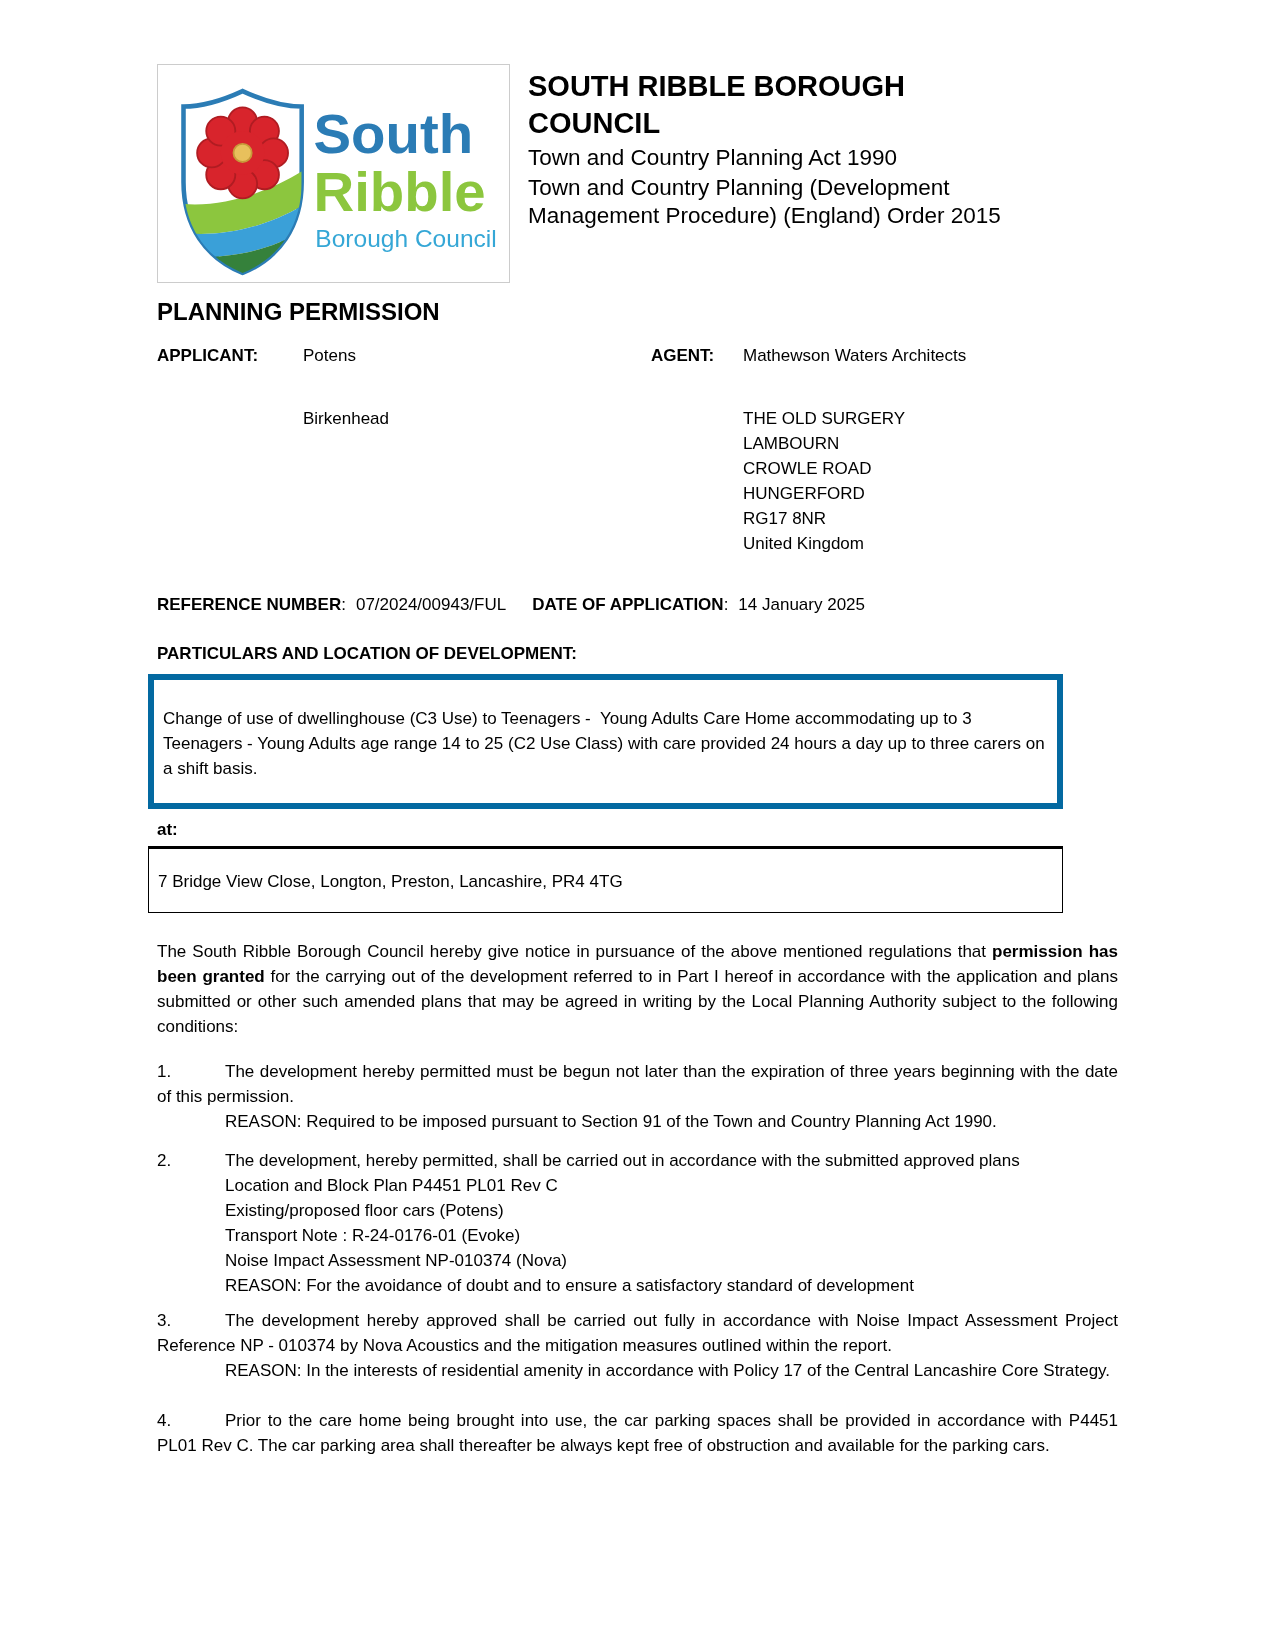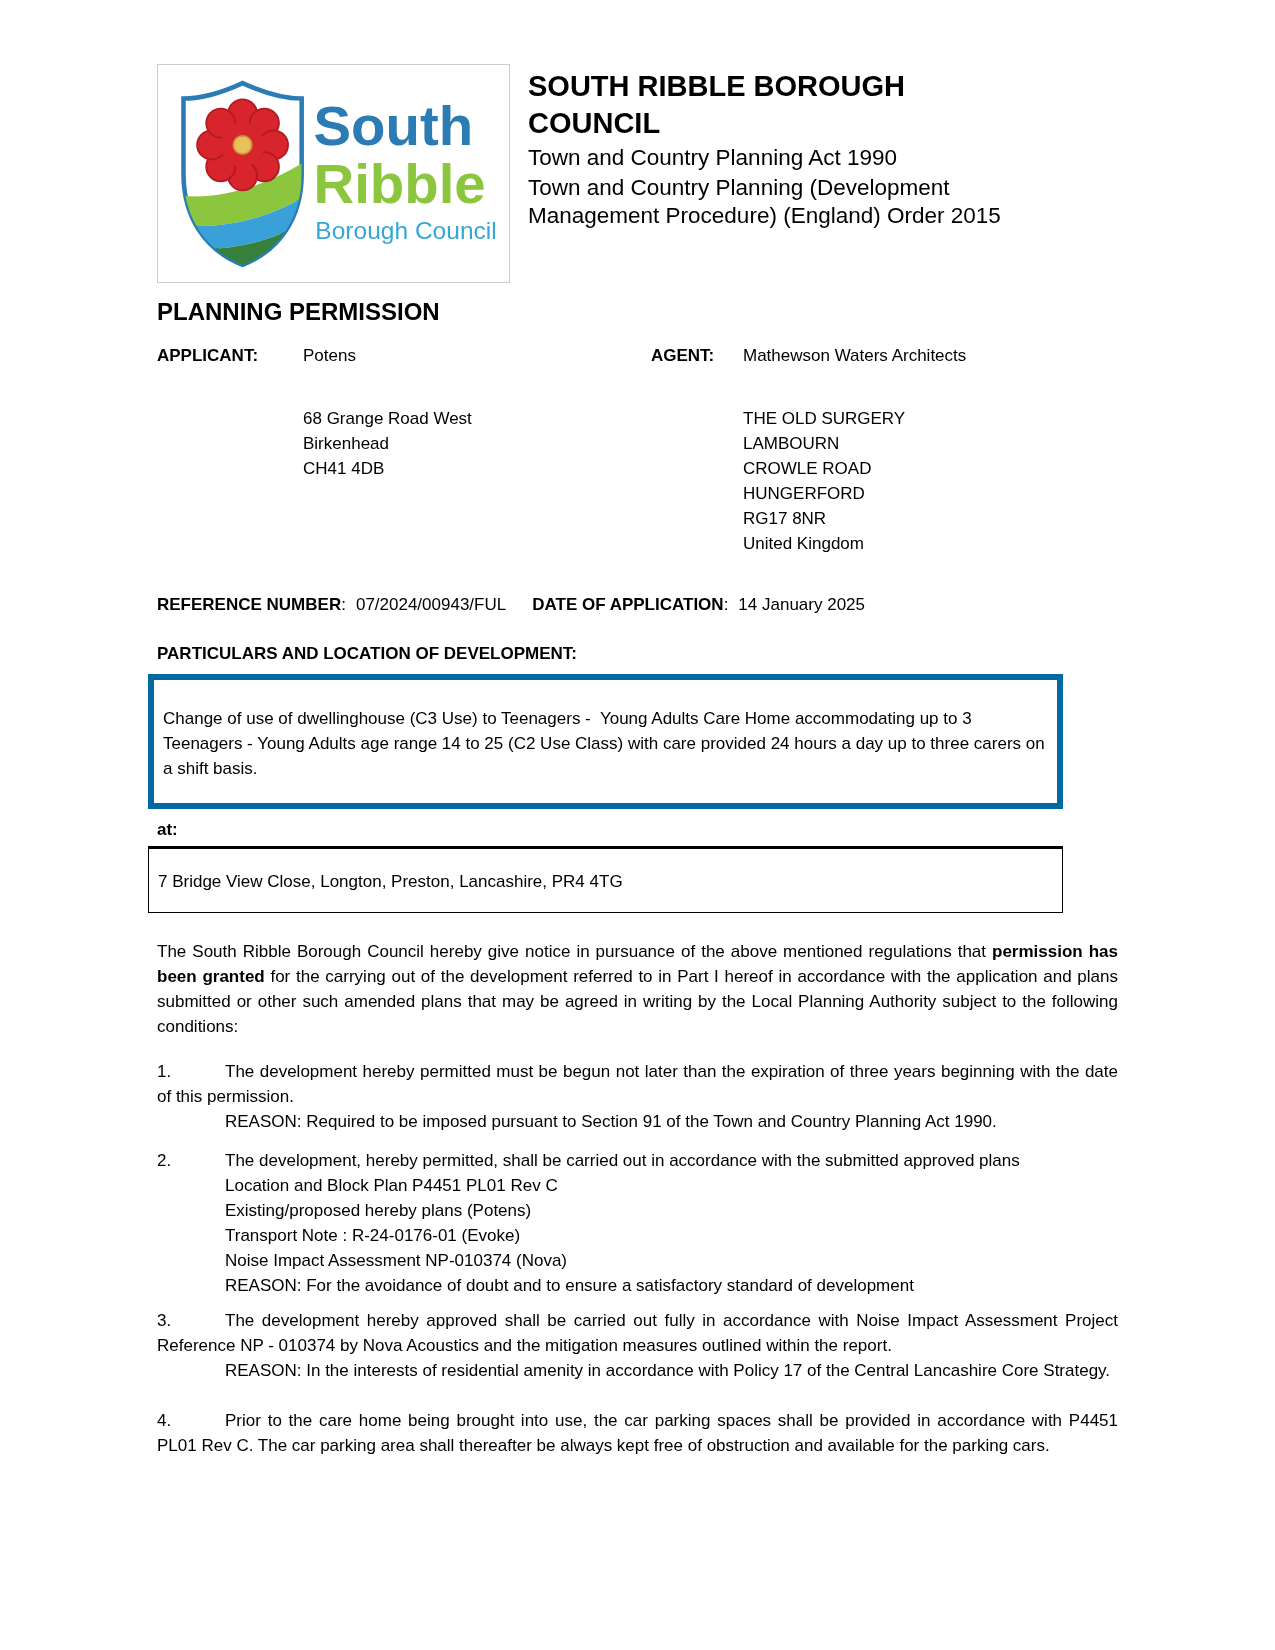--- a/index.html
+++ b/index.html
@@ -16,21 +16,21 @@
     padding: 64px 157px 0 157px;
     position: relative;
     overflow: hidden;
   }
 
   
   .header { display: flex; gap: 18px; height: 219px; }
   .logo-frame {
     width: 353px; height: 219px;
     border: 1px solid #cccccc;
-    display: flex; align-items: center; justify-content: center;
+    display: flex; align-items: flex-end; justify-content: center;
     flex-shrink: 0;
   }
   .header-text { width: 500px; padding-top: 4px; }
   .council-name {
     font-size: 29px; line-height: 37px; font-weight: bold;
     max-width: 500px; letter-spacing: 0;
   }
   .header-sub { font-size: 22.5px; line-height: 28px; margin-top: 2px; }
 
   
@@ -139,23 +139,21 @@
   <div class="doc-title">PLANNING PERMISSION</div>
 
   <div class="parties">
     <div class="bold">APPLICANT:</div>
     <div>Potens</div>
     <div class="bold">AGENT:</div>
     <div>Mathewson Waters Architects</div>
 
     <div class="addr-row"></div>
     <div class="addr-row">
-      <div>68 Grange Road West</div>
       <div>Birkenhead</div>
-      <div>CH41 4DB</div>
     </div>
     <div class="addr-row"></div>
     <div class="addr-row">
       <div>THE OLD SURGERY</div>
       <div>LAMBOURN</div>
       <div>CROWLE ROAD</div>
       <div>HUNGERFORD</div>
       <div>RG17 8NR</div>
       <div>United Kingdom</div>
     </div>
@@ -180,21 +178,21 @@
   <p class="notice"><span>The South Ribble Borough Council hereby give notice in pursuance of the above mentioned regulations that </span><span class="bold">permission has been granted</span><span> for the carrying out of the development referred to in Part I hereof in accordance with the application and plans submitted or other such amended plans that may be agreed in writing by the Local Planning Authority subject to the following conditions:</span></p>
 
   <div class="cond-1">
     <p class="cond"><span class="cnum">1.</span><span>The development hereby permitted must be begun not later than the expiration of three years beginning with the date of this permission.</span></p>
     <p class="reason">REASON: Required to be imposed pursuant to Section 91 of the Town and Country Planning Act 1990.</p>
   </div>
 
   <div class="cond-2">
     <p class="cond"><span class="cnum">2.</span><span>The development, hereby permitted, shall be carried out in accordance with the submitted approved plans</span></p>
     <div class="plan-item">Location and Block Plan P4451 PL01 Rev C</div>
-    <div class="plan-item">Existing/proposed hereby plans (Potens)</div>
+    <div class="plan-item">Existing/proposed floor cars (Potens)</div>
     <div class="plan-item">Transport Note : R-24-0176-01 (Evoke)</div>
     <div class="plan-item">Noise Impact Assessment NP-010374 (Nova)</div>
     <div class="plan-item">REASON: For the avoidance of doubt and to ensure a satisfactory standard of development</div>
   </div>
 
   <div class="cond-3">
     <p class="cond"><span class="cnum">3.</span><span>The development hereby approved shall be carried out fully in accordance with Noise Impact Assessment Project Reference NP - 010374 by Nova Acoustics and the mitigation measures outlined within the report.</span></p>
     <p class="reason">REASON: In the interests of residential amenity in accordance with Policy 17 of the Central Lancashire Core Strategy.</p>
   </div>
 

